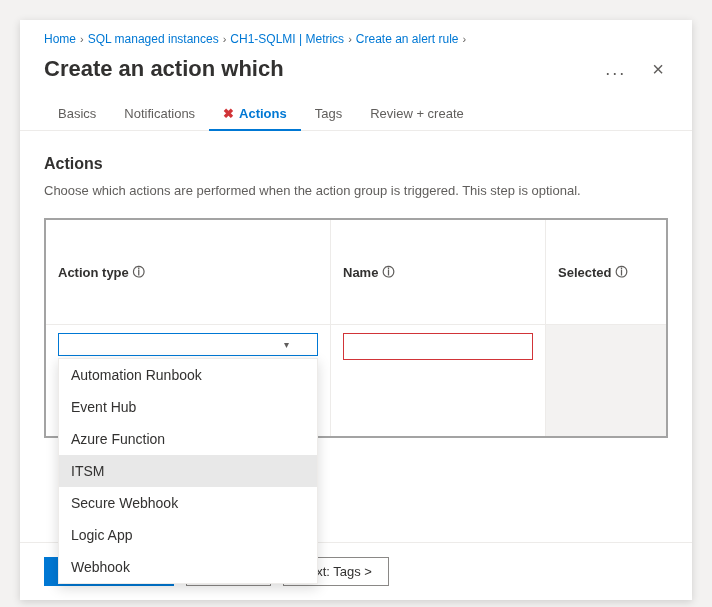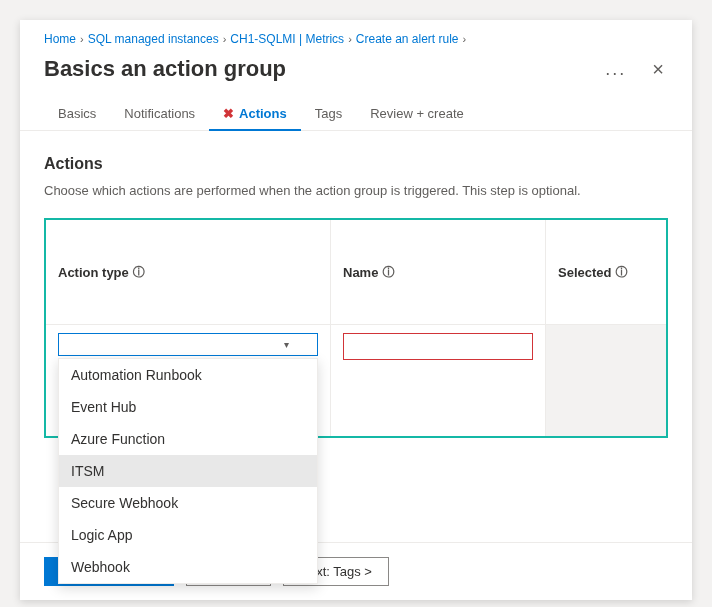--- a/index.html
+++ b/index.html
@@ -119,21 +119,21 @@
     }
     .description {
       font-size: 13px;
       color: #605e5c;
       margin-bottom: 20px;
     }
     
     .form-table {
       display: grid;
       grid-template-columns: 285px 1fr 120px;
-      border: 2px solid #14b8a6;
+      border: 2px solid #a3a3a3;
       width: 100%;
       min-height: 220px;
     }
     .form-col-header {
       padding: 10px 12px 8px 12px;
       font-size: 13px;
       font-weight: 600;
       color: #323130;
       border-bottom: 1px solid #edebe9;
       display: flex;
@@ -250,21 +250,21 @@
     <span class="sep">›</span>
     <a href="#">SQL managed instances</a>
     <span class="sep">›</span>
     <a href="#">CH1-SQLMI | Metrics</a>
     <span class="sep">›</span>
     <a href="#">Create an alert rule</a>
     <span class="sep">›</span>
   </div>
 
   <div class="header-row">
-    <h1 class="page-title">Basics an action group</h1>
+    <h1 class="page-title">Create an action which</h1>
     <div class="header-actions">
       <button class="ellipsis-btn">...</button>
       <button class="close-btn">×</button>
     </div>
   </div>
 
   <div class="tabs">
     <a class="tab">
       <span>Basics</span>
     </a>

